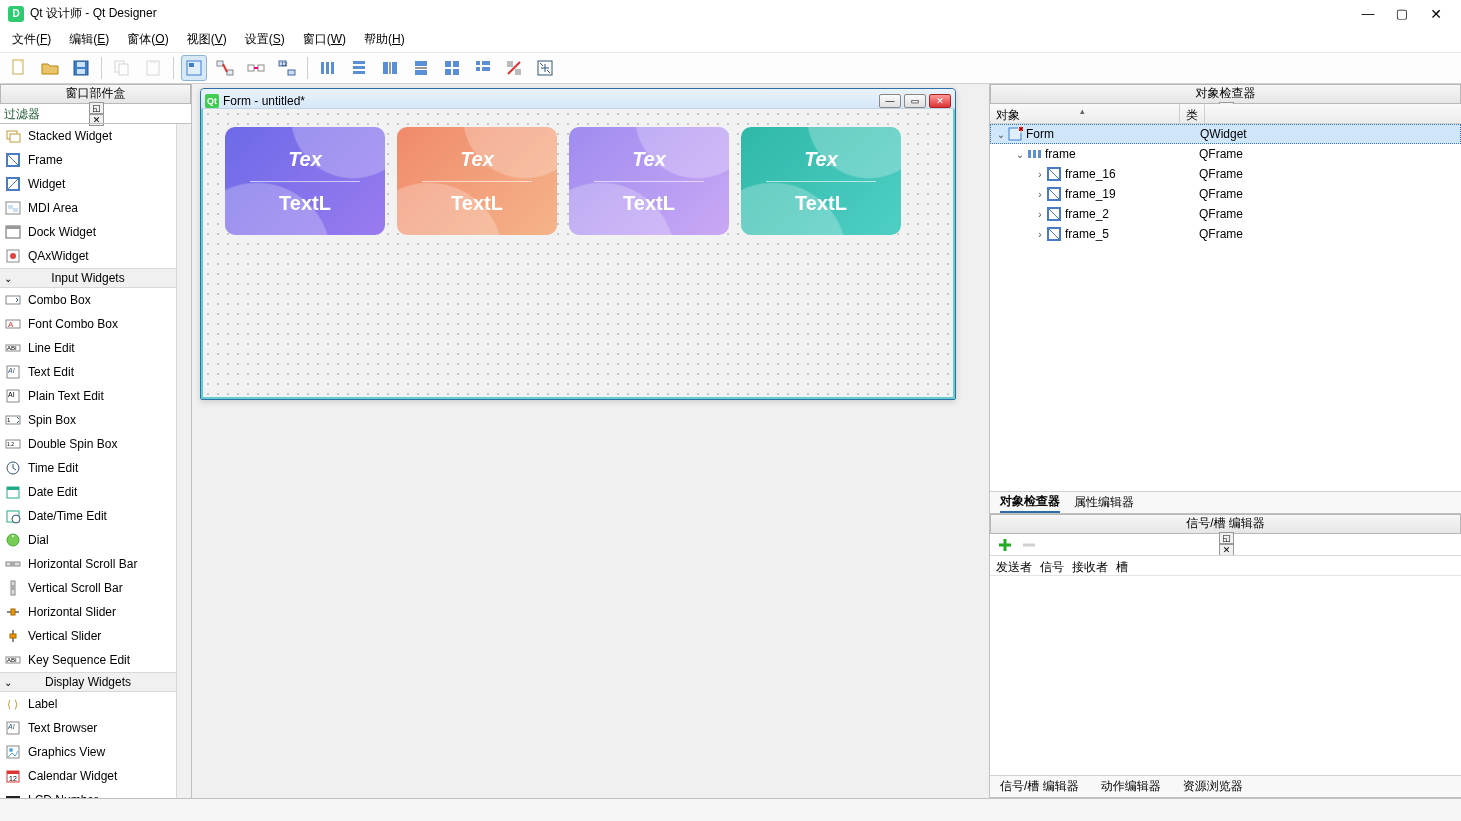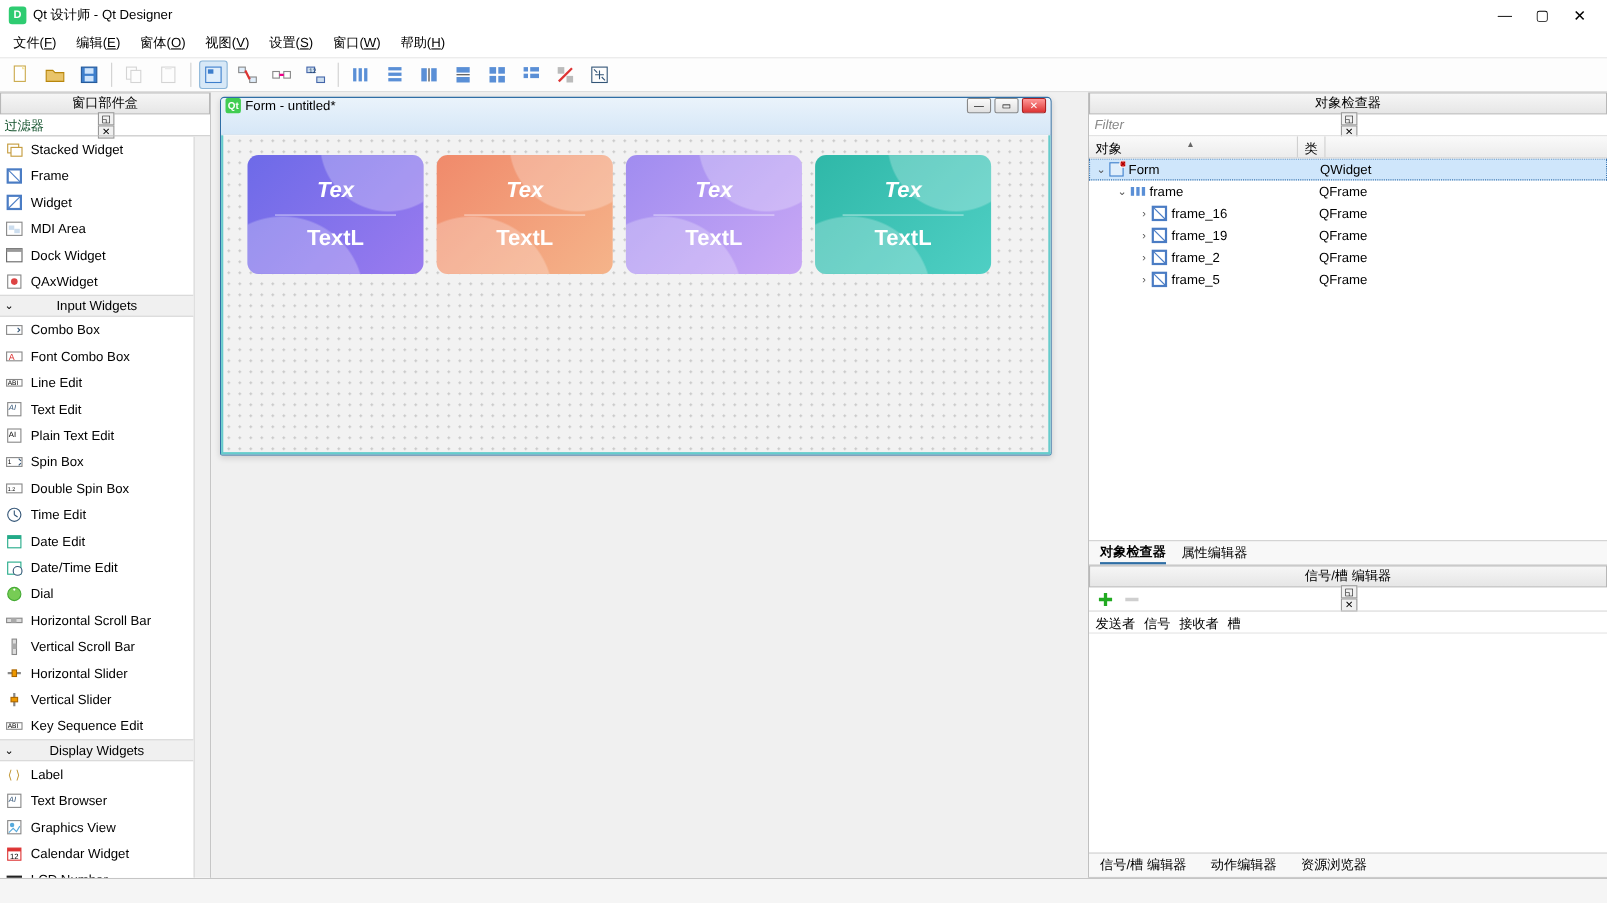--- a/index.html
+++ b/index.html
@@ -38,21 +38,21 @@
 .widgetbox .wb-list { flex: 1; overflow: hidden; }
 .wb-item { display: flex; align-items: center; height: 24px; padding: 0 4px; gap: 6px; cursor: default; }
 .wb-item .wb-icon { width: 18px; height: 18px; display: flex; align-items: center; justify-content: center; }
 .wb-cat { display: flex; align-items: center; height: 20px; background: #f0f0f0; border-top: 1px solid #d8d8d8; border-bottom: 1px solid #d8d8d8; font-size: 12px; justify-content: center; position: relative; }
 .wb-cat .carat { position: absolute; left: 4px; font-size: 10px; }
 .wb-scroll { width: 15px; background: #f0f0f0; border-left: 1px solid #d8d8d8; }
 
 
 .canvas-area { flex: 1; background: #f0f0f0; position: relative; overflow: hidden; }
 .form-window { position: absolute; left: 8px; top: 4px; width: 756px; background: #fff; border: 1px solid #2f6ea5; border-radius: 4px 4px 2px 2px; box-shadow: 0 2px 6px rgba(0,0,0,.15); }
-.form-titlebar { height: 34px; background: linear-gradient(#eaf3fb,#d6e7f7); display: flex; align-items: flex-start; padding: 0 4px; border-bottom: 1px solid #c0d4e6; border-radius: 4px 4px 0 0; }
+.form-titlebar { height: 20px; background: linear-gradient(#eaf3fb,#d6e7f7); display: flex; align-items: flex-end; padding: 0 4px; border-bottom: 1px solid #c0d4e6; border-radius: 4px 4px 0 0; }
 .form-titlebar .qt-icon { width: 14px; height: 14px; background: #41cd52; border-radius: 2px; margin-right: 4px; display: flex; align-items: center; justify-content: center; color: #fff; font-size: 9px; font-weight: bold; }
 .form-titlebar .ft-title { flex: 1; }
 .form-titlebar .fwin-btn { width: 22px; height: 14px; border: 1px solid #888; margin-left: 3px; display: flex; align-items: center; justify-content: center; font-size: 9px; background: linear-gradient(#fafafa,#e0e0e0); border-radius: 2px; }
 .form-titlebar .fwin-btn.c { background: linear-gradient(#f99,#d33); color: #fff; border-color: #a22; }
 .form-body { background-image: radial-gradient(#c7c7c7 1px, transparent 1px); background-size: 10px 10px; background-color: #f2f2f2; padding: 8px 8px 20px 8px; min-height: 290px; border: 2px solid #6cc; border-top: none; position: relative; }
 .form-body::after { content:""; position:absolute; inset:0; border: 2px dashed transparent; }
 .cards-row { display: flex; gap: 12px; padding: 10px 14px 0 14px; }
 .card { width: 160px; height: 108px; border-radius: 10px; position: relative; overflow: hidden; display: flex; flex-direction: column; align-items: center; justify-content: center; color: #fff; font-weight: 600; }
 .card .c-top { font-style: italic; font-size: 20px; margin-bottom: 4px; }
 .card .c-div { width: 110px; height: 1px; background: rgba(255,255,255,.6); margin: 6px 0 10px 0; }
@@ -553,21 +553,20 @@
   </div>
 
   <div class="right-col">
 
     <div class="panel tall">
       <div class="dock-header">
         <div class="dock-title">对象检查器</div>
         <div class="dock-btn">◱</div>
         <div class="dock-btn">✕</div>
       </div>
-      <div class="filter-row">Filter</div>
       <div class="headers">
         <div class="h h1">对象</div>
         <div class="carrot">▴</div>
         <div class="h">类</div>
       </div>
       <div class="tree" id="obj-tree">
           <div class="tree-row selected">
             <span class="ind" style="width:0px"></span>
             <span class="arw">⌄</span>
             <span class="icn">

